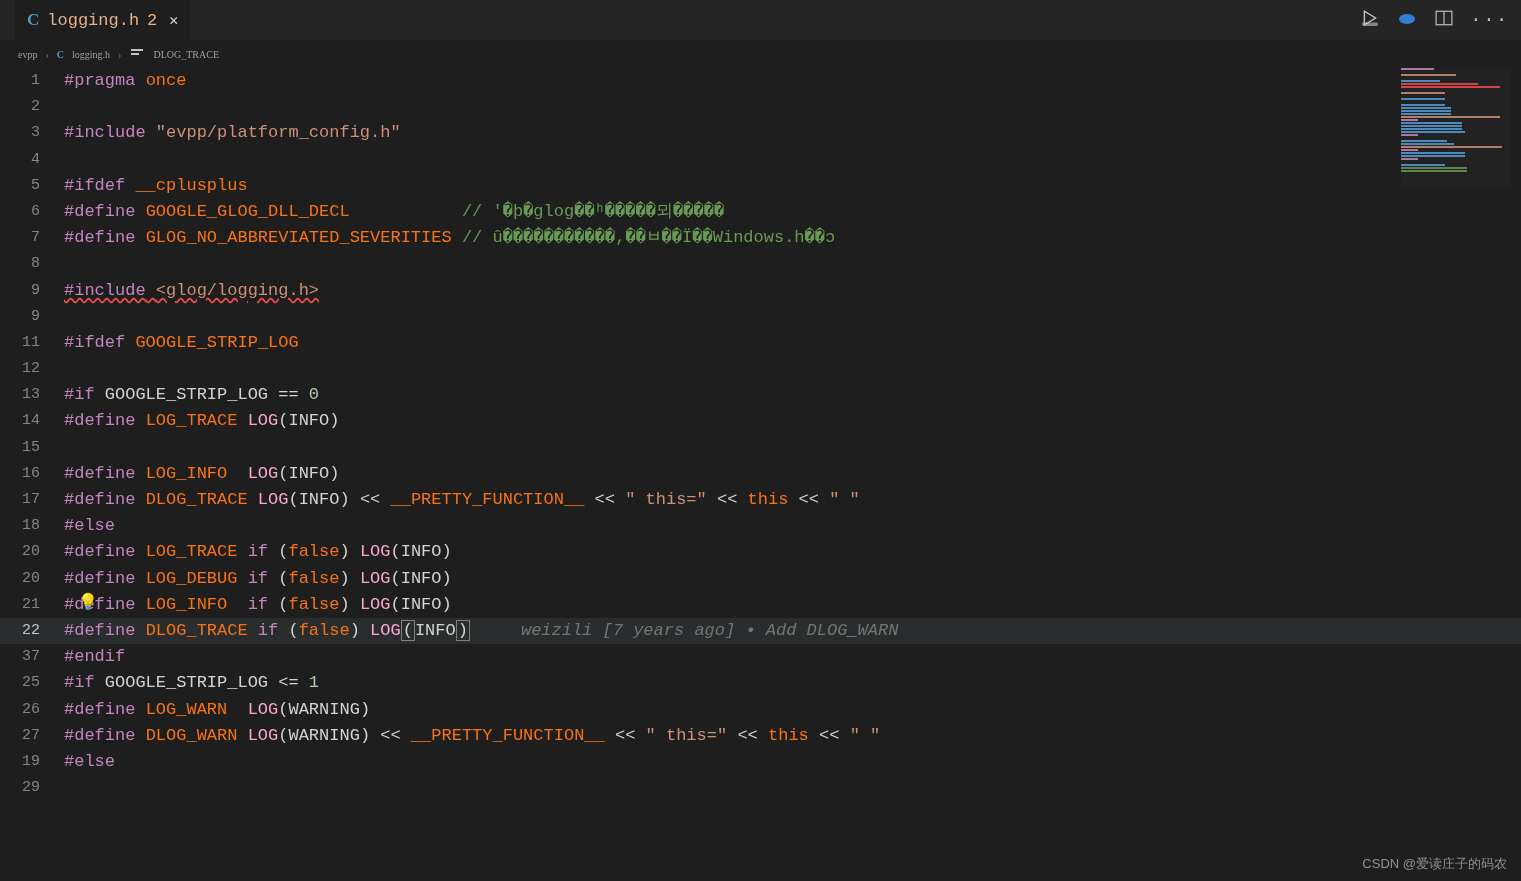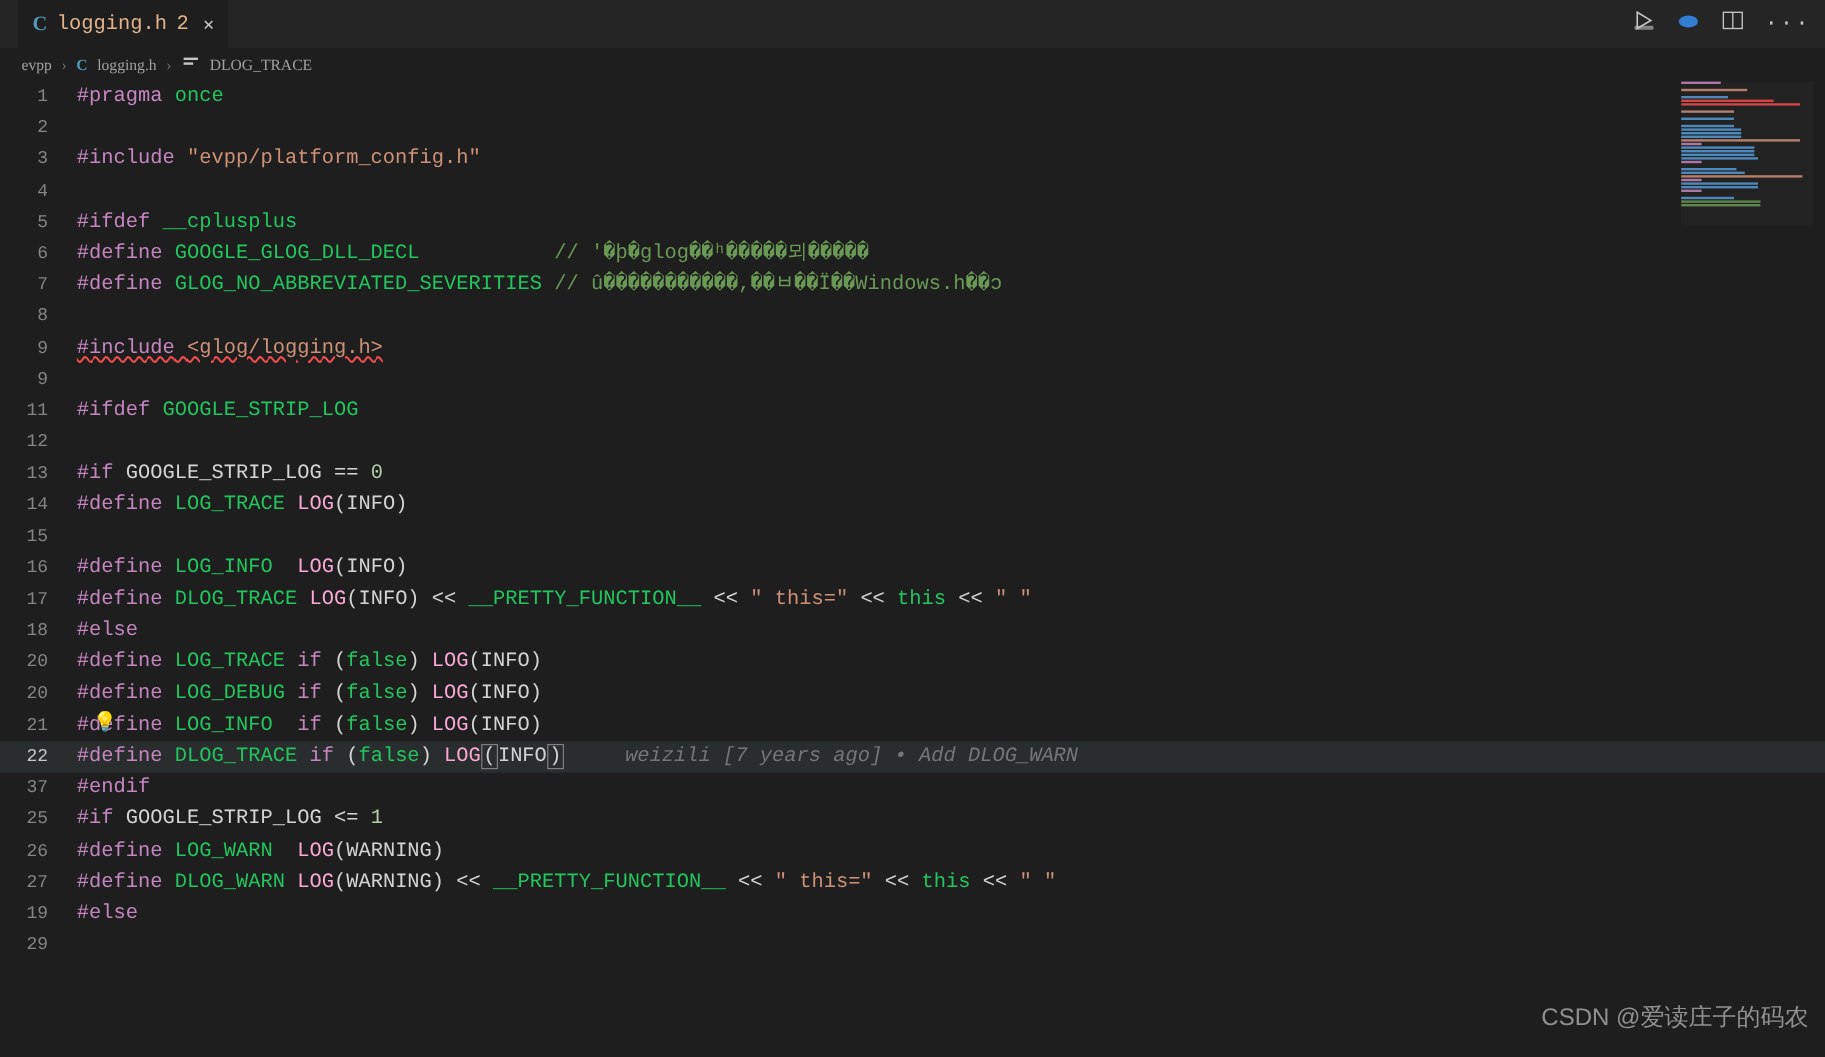--- a/index.html
+++ b/index.html
@@ -6,44 +6,44 @@
 body { background:#1e1e1e; color:#d4d4d4; font-family:Consolas,'Courier New',monospace; font-size:17px; overflow:hidden; width:1521px; height:881px; position:relative; }
 .tabs { height:40px; display:flex; align-items:center; background:#252526; padding-left:15px; justify-content:space-between;}
 .tab-left{display:flex;align-items:center;height:100%;}
 .tab { display:flex; align-items:center; height:100%; padding:0 12px; background:#1e1e1e; color:#e3e3e3; gap:8px;}
 .tab .c-icon{color:#519aba;font-weight:bold;font-family:Segoe UI,Consolas;}
 .tab-name{color:#e2b38a;}
 .tab-mod{color:#e2b38a;}
 .tab-close{color:#cccccc;font-size:15px;margin-left:4px;}
 .tab-right{display:flex;align-items:center;gap:18px;padding-right:12px;color:#c5c5c5;}
 .tab-right svg{fill:#c5c5c5;}
-.breadcrumb{height:28px;display:flex;align-items:center;padding-left:18px;gap:8px;color:#a0a0a0;font-size:13px;font-family:Segoe UI,Consolas;}
+.breadcrumb{height:28px;display:flex;align-items:center;padding-left:18px;gap:8px;color:#a0a0a0;font-size:10px;font-family:Segoe UI,Consolas;}
 .breadcrumb .sep{color:#707070;}
 .breadcrumb .c-icon{color:#519aba;font-weight:bold;}
 .editor{position:relative; font-size:17px;}
 .line{display:flex;align-items:flex-start;height:26.2px;white-space:pre;}
 .gutter{width:64px;text-align:right;padding-right:24px;color:#858585;font-size:15px;line-height:26px;user-select:none;flex-shrink:0;}
 .gutter.active{color:#c6c6c6;}
 .code{line-height:26px;}
 .hl-line{background:#2a2d2e;}
 .k-directive{color:#c586c0;}
-.k-macro{color:#22c55e;}
+.k-macro{color:#f97316;}
 .k-string{color:#ce9178;}
 .k-comment{color:#6a9955;}
 .k-func{color:#f9a8d4;}
 .k-num{color:#b5cea8;}
 .k-op{color:#d4d4d4;}
 .k-brace{color:#d4d4d4;}
 .k-blame{color:#757575;font-style:italic;}
 .squiggle{text-decoration-line:underline;text-decoration-style:wavy;text-decoration-color:#f14c4c;text-underline-offset:3px;}
 .cursor-box{border:1px solid #7f7f7f;padding:0 1px;margin:0 0px;}
 .lightbulb{position:absolute;left:78px;color:#ffcc00;font-size:16px;}
 .minimap{position:absolute;top:68px;right:10px;width:110px;height:120px;background:#232323;opacity:0.85;}
 .minimap .mline{height:2px;margin-bottom:1px;}
-.watermark{position:absolute;bottom:20px;right:14px;color:#9d9d9d;font-size:20px;font-family:Segoe UI,Arial;opacity:0.9;}
+.watermark{position:absolute;bottom:8px;right:14px;color:#9d9d9d;font-size:13px;font-family:Segoe UI,Arial;opacity:0.9;}
 </style>
 </head>
 <body>
 
 <div class="tabs">
   <div class="tab-left">
     <div class="tab">
       <span class="c-icon">C</span>
       <span class="tab-name">logging.h</span>
       <span class="tab-mod">2</span>

